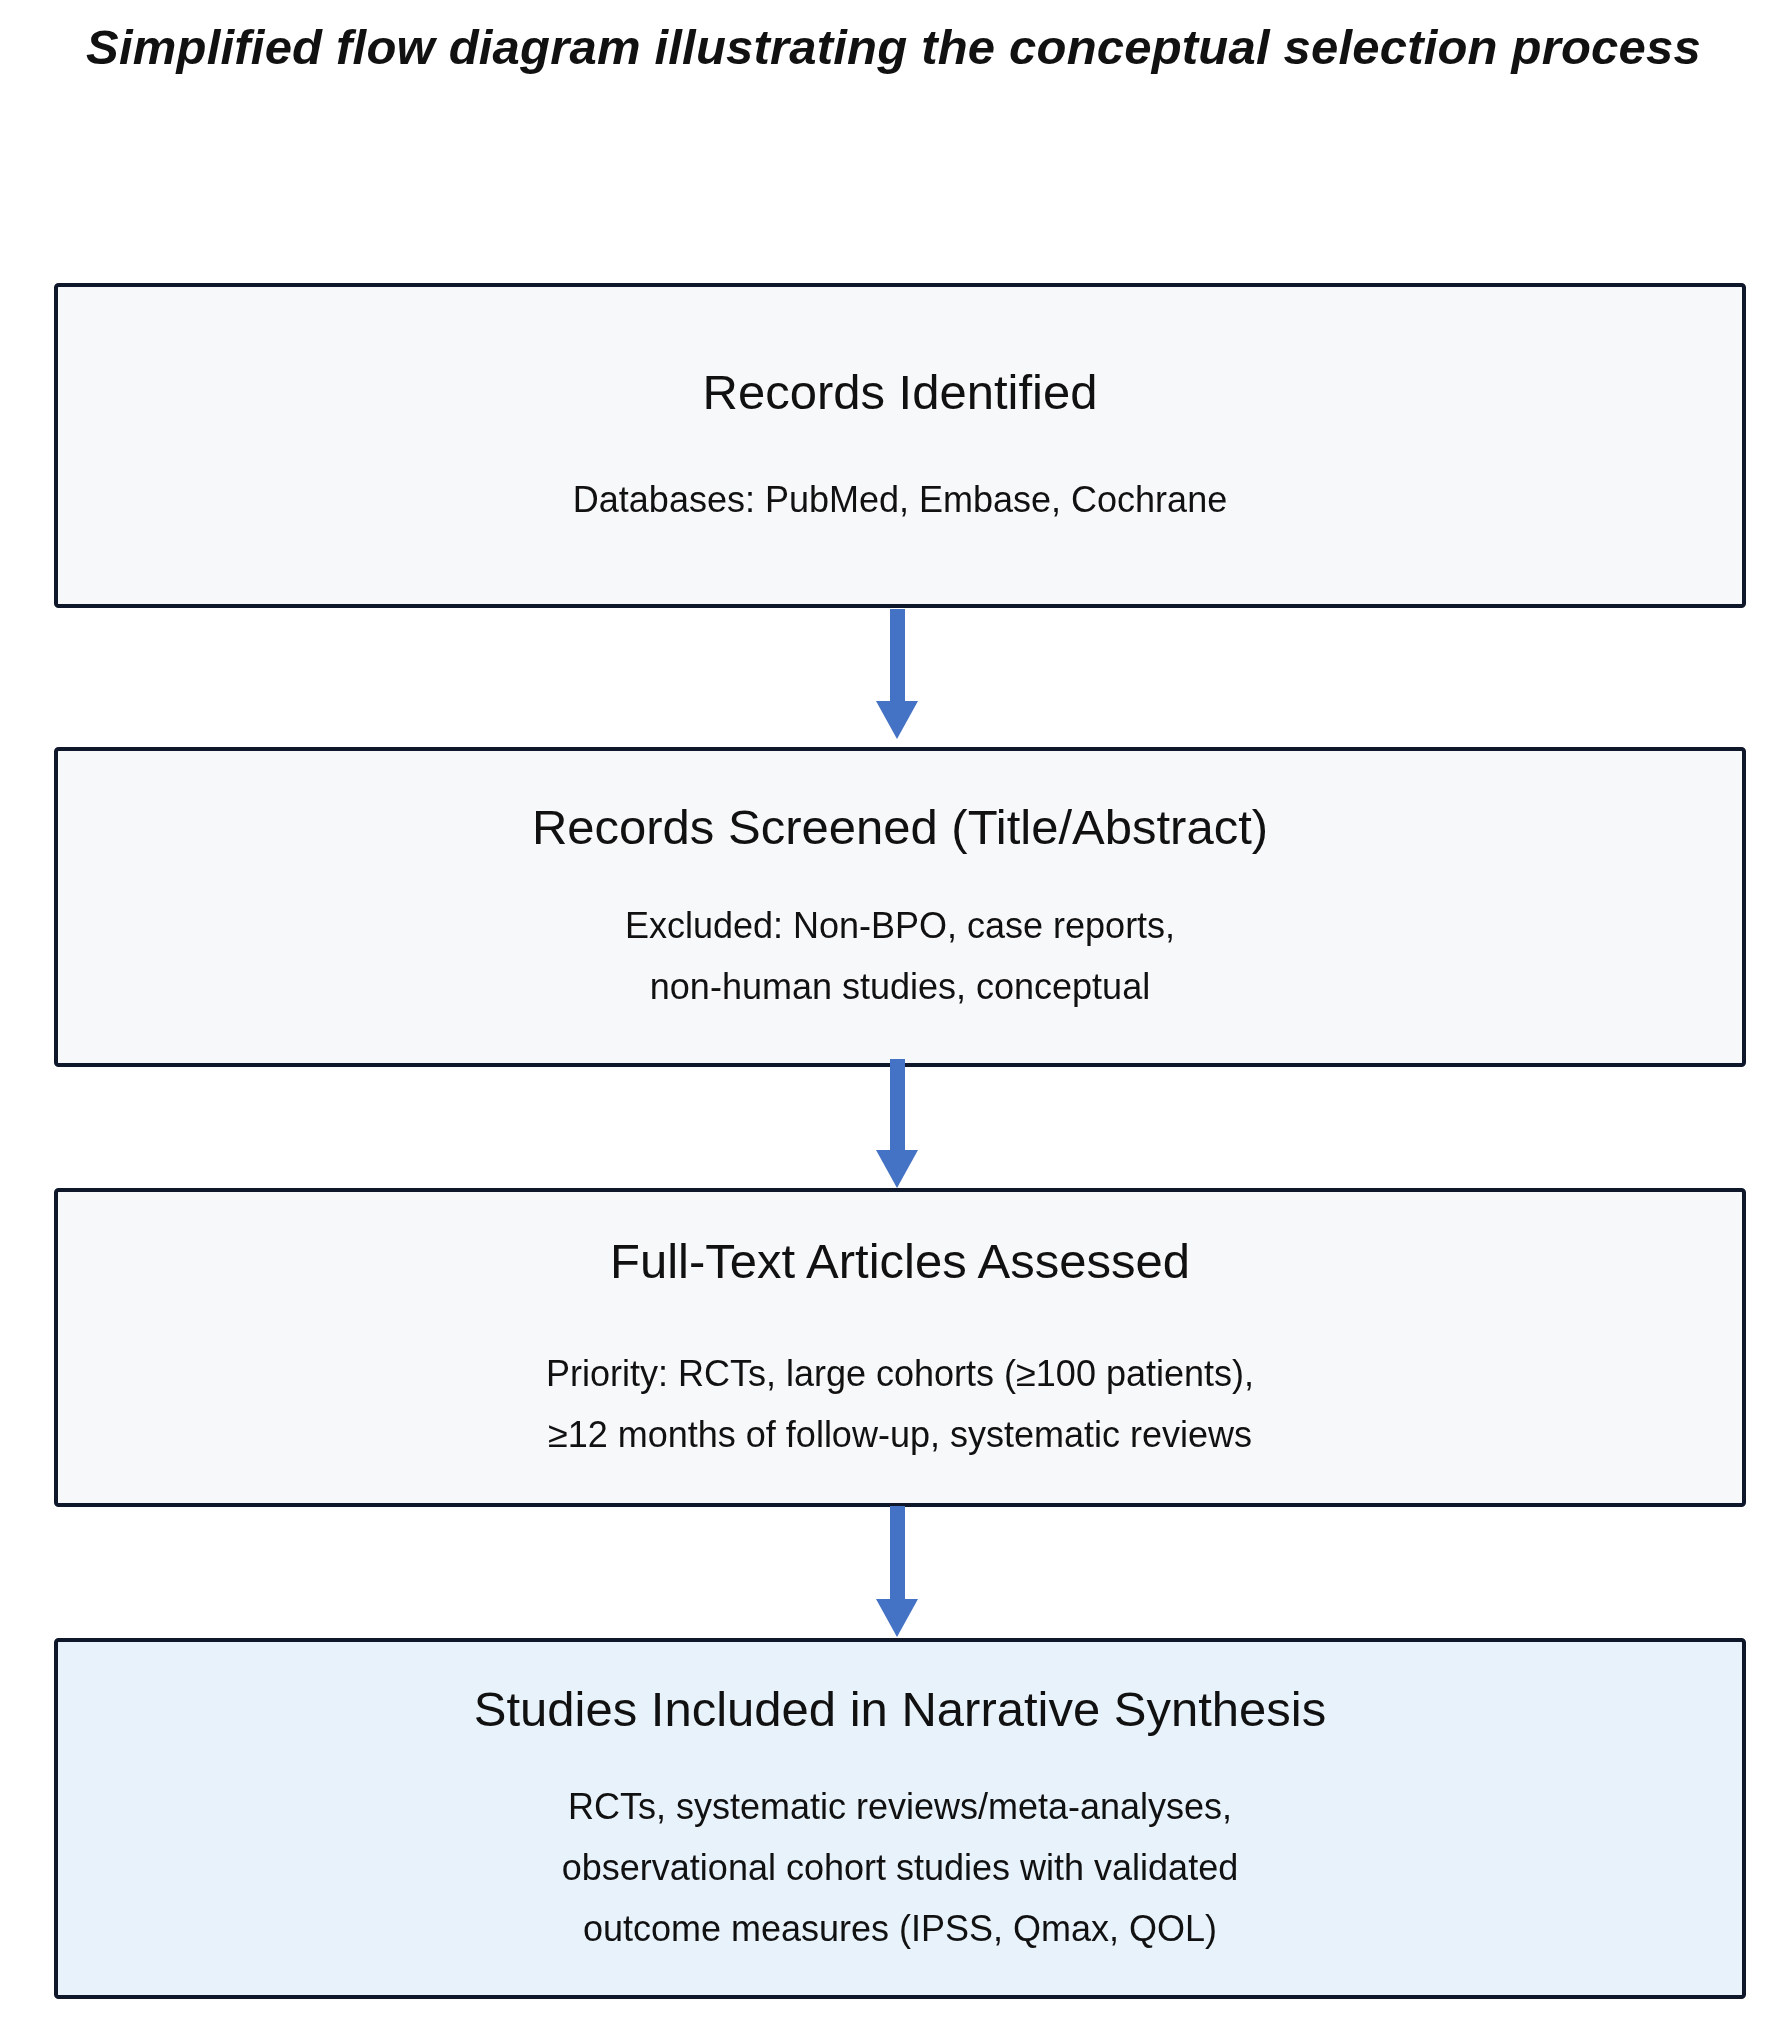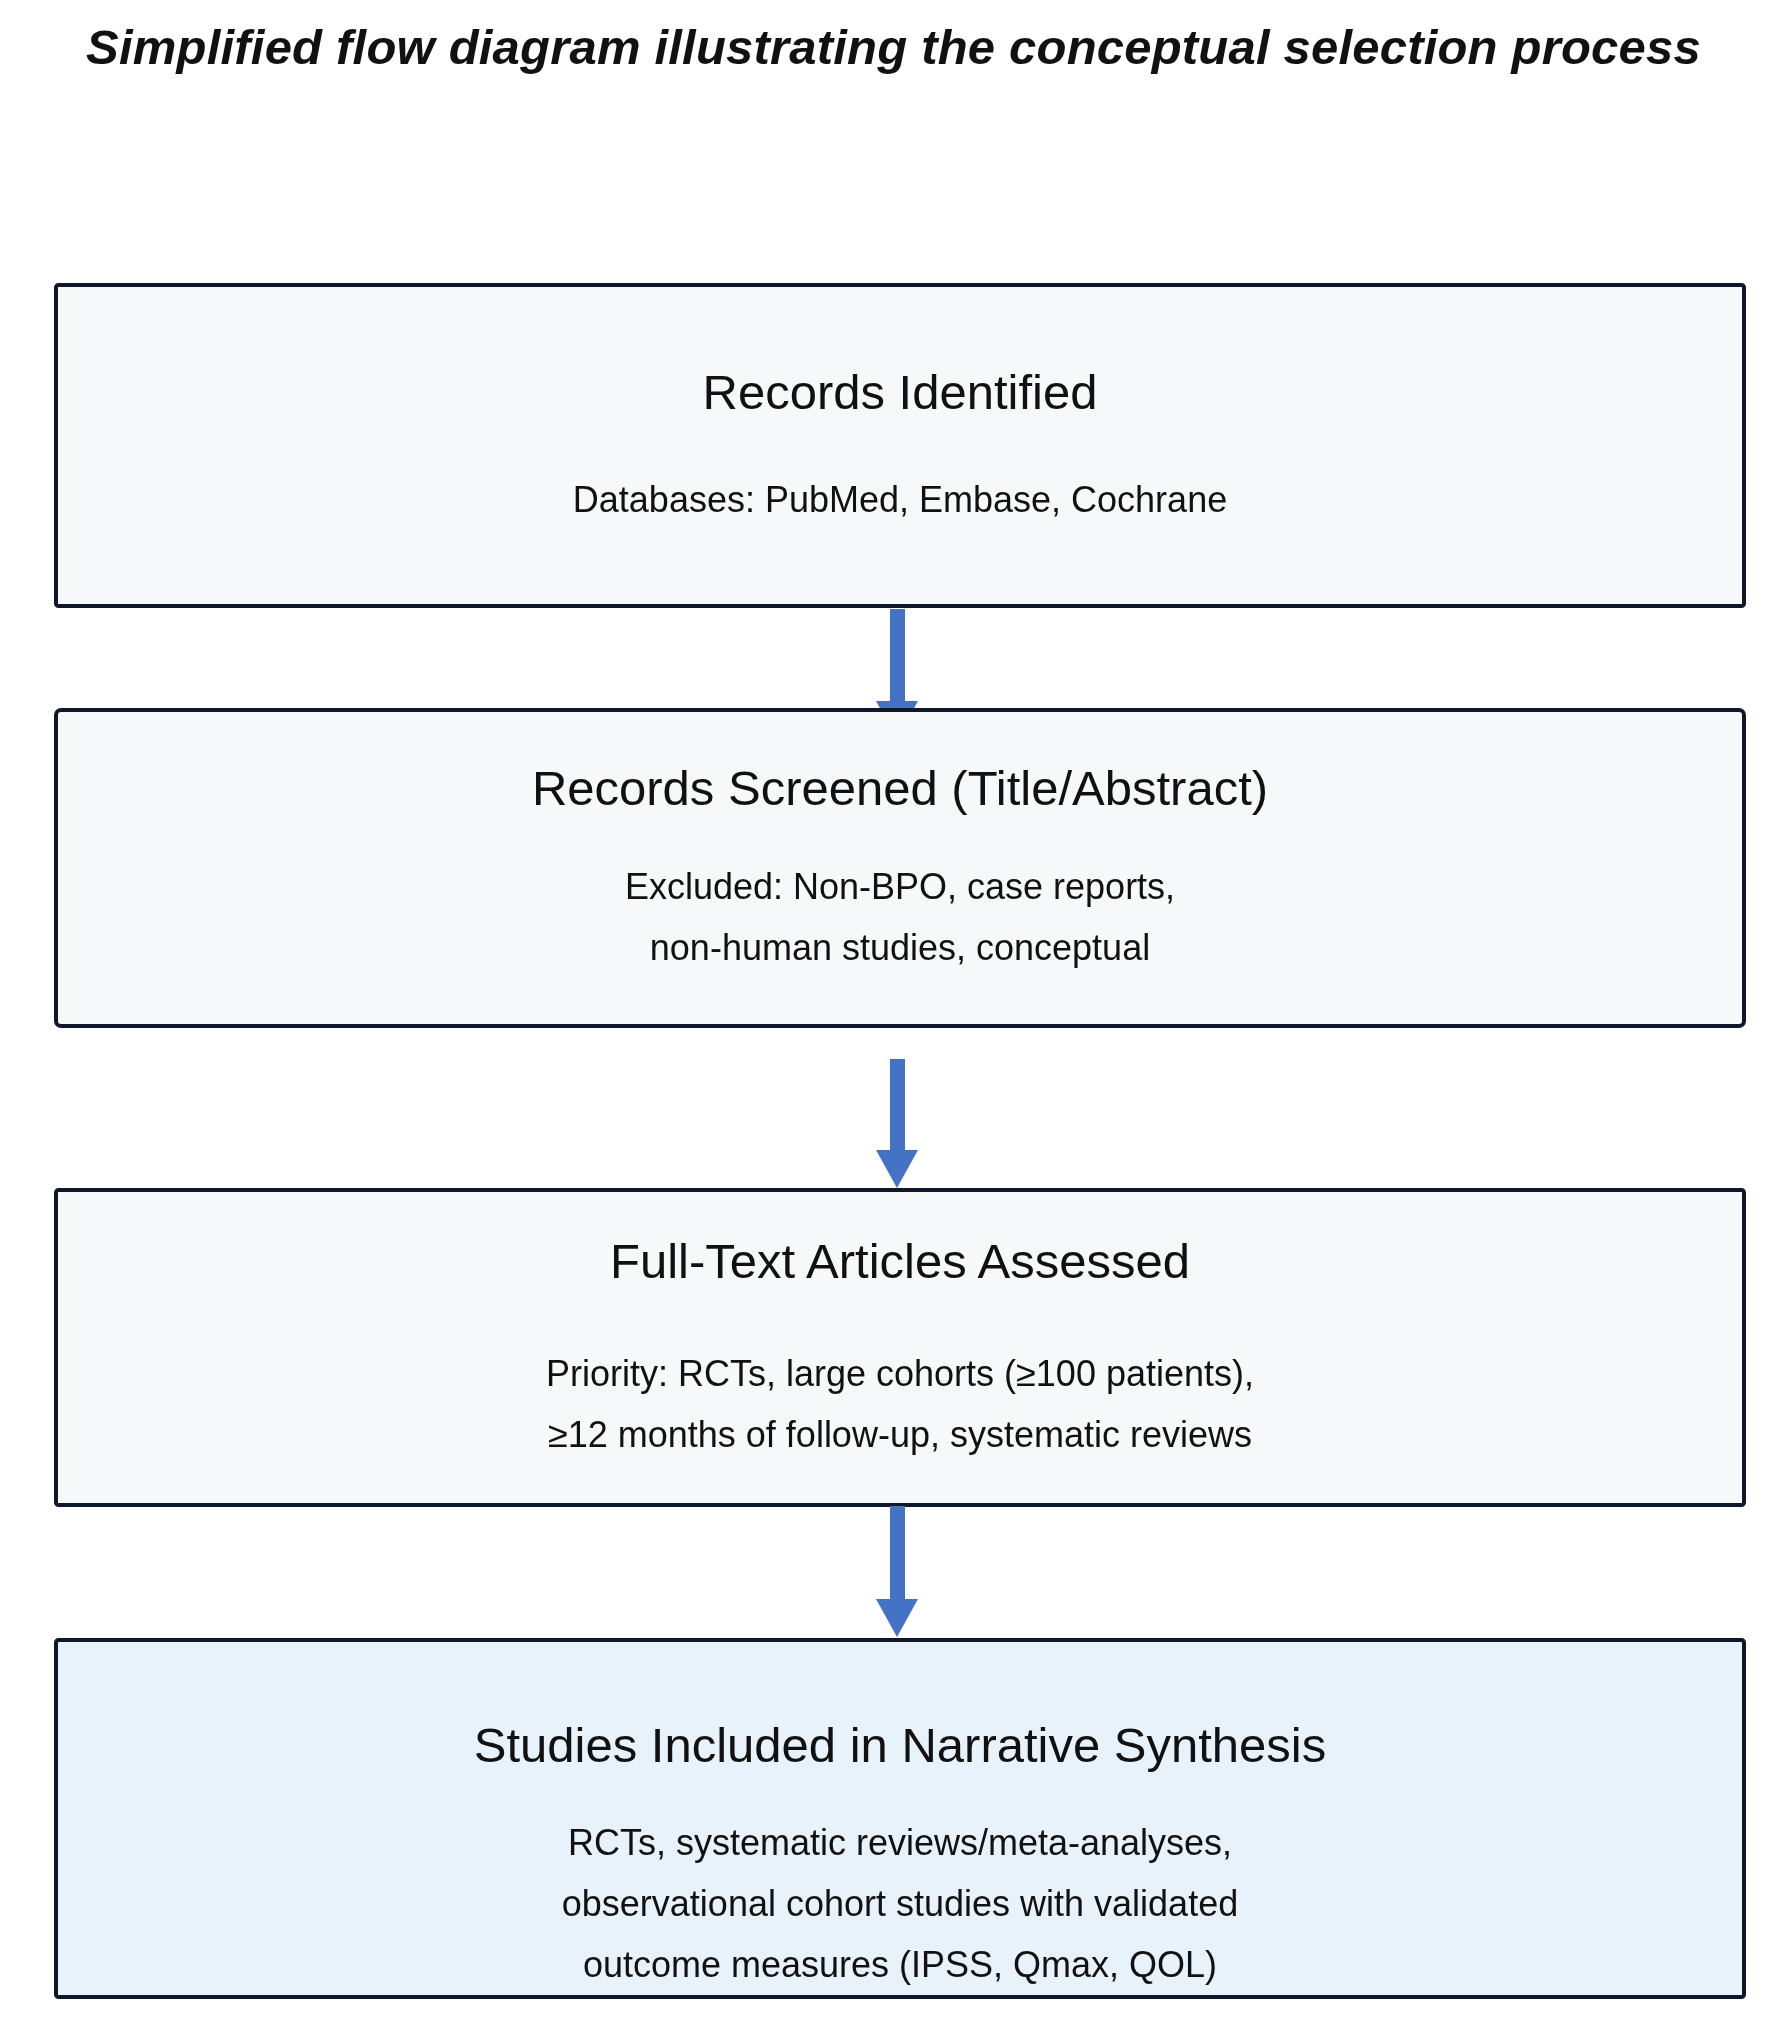--- a/index.html
+++ b/index.html
@@ -43,21 +43,21 @@
     box-sizing: border-box;
     border: 4px solid #0f172a;
     border-radius: 4.6px;
     display: flex;
     flex-direction: column;
     align-items: center;
     justify-content: center;
     text-align: center;
   }
   .flow-box.shade-plain { background: #F7F8FA; }
-  .flow-box.shade-accent { background: #E8F2FB; justify-content: flex-end; }
+  .flow-box.shade-accent { background: #E8F2FB; }
 
   .box-heading {
     font-size: 49px;
     line-height: 60px;
     font-weight: 400;
     color: #111111;
     margin: 0;
     white-space: nowrap;
   }
   .box-body {
@@ -66,21 +66,21 @@
     font-weight: 400;
     color: #111111;
     margin: 0;
   }
   .box-body .line { display: block; white-space: nowrap; }
 
   
   #box-identified { top: 283px;  height: 325px; }
   #box-identified .box-heading { margin-bottom: 47px; }
 
-  #box-screened   { top: 708px;  height: 320px; border-radius: 7px; }
+  #box-screened   { top: 747px;  height: 320px; }
   #box-screened .box-heading { margin-bottom: 38px; }
 
   #box-fulltext   { top: 1188px; height: 319px; }
   #box-fulltext .box-heading { margin-bottom: 52px; }
 
   #box-included   { top: 1638px; height: 361px; }
   #box-included .box-heading { margin-bottom: 37px; }
 
   
   .flow-arrow {

